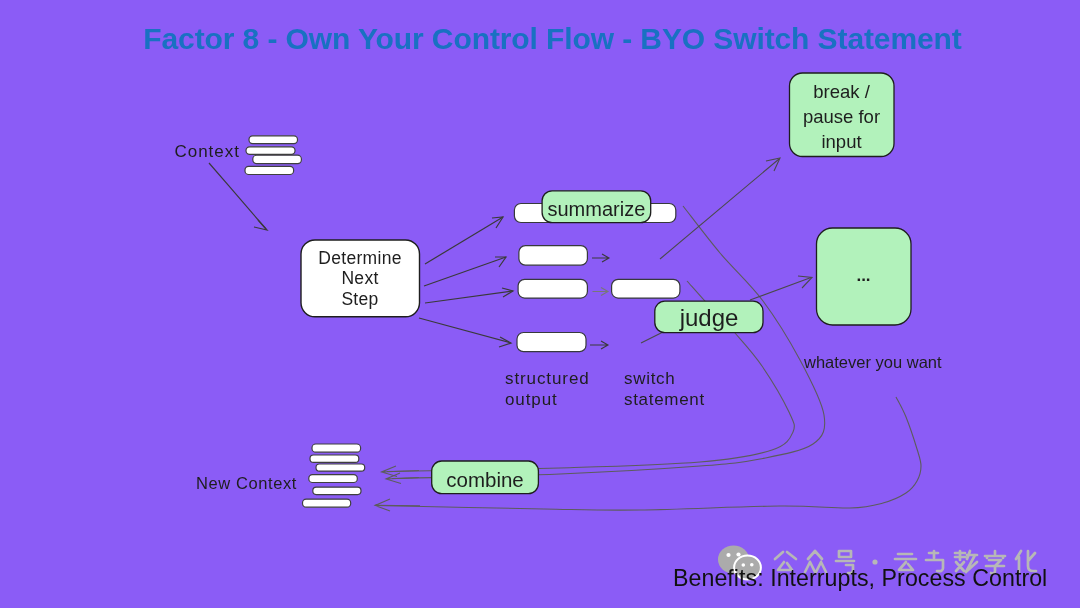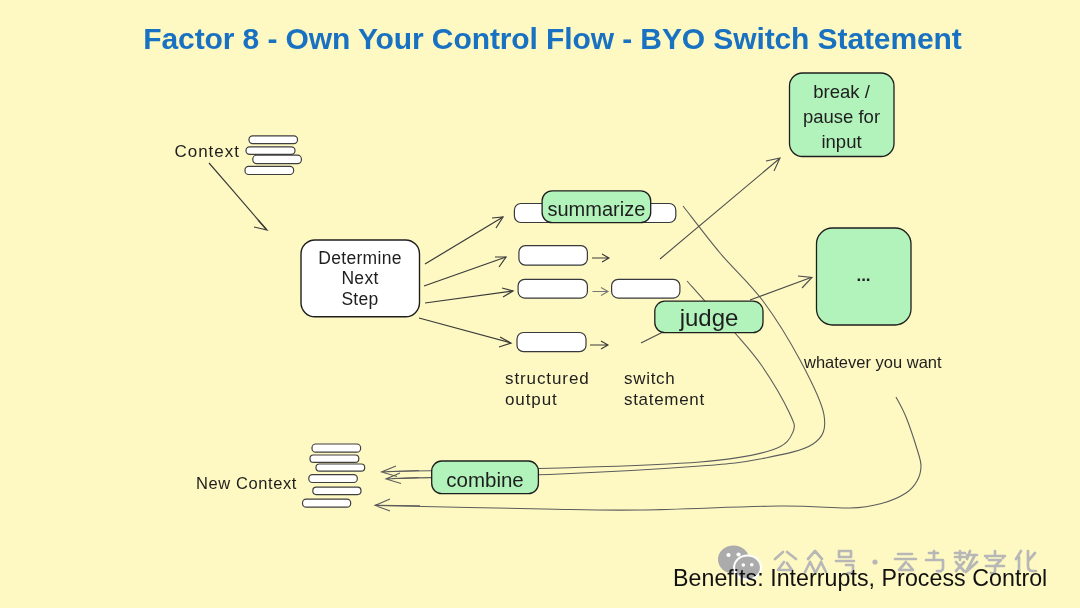--- a/index.html
+++ b/index.html
@@ -1,16 +1,16 @@
 <!DOCTYPE html>
 <html><head>
 <meta charset="utf-8">
 <style>
   html,body{margin:0;padding:0;background:#ffffff;}
-  #page{width:1080px;height:608px;position:relative;overflow:hidden;background:#fef9c3;}
+  #page{width:1080px;height:608px;position:relative;overflow:hidden;background:#8b5cf6;}
   svg{display:block;}
   text{font-family:"Liberation Sans", sans-serif;}
 </style>
 </head>
 <body>
 <div id="page">
 <svg width="1080" height="608" viewBox="0 0 1080 608" xmlns="http://www.w3.org/2000/svg">
 
   <text x="552.5" y="48.5" font-size="30" font-weight="700" fill="#1971c2" text-anchor="middle" letter-spacing="-0.1">Factor 8 - Own Your Control Flow - BYO Switch Statement</text>
 

